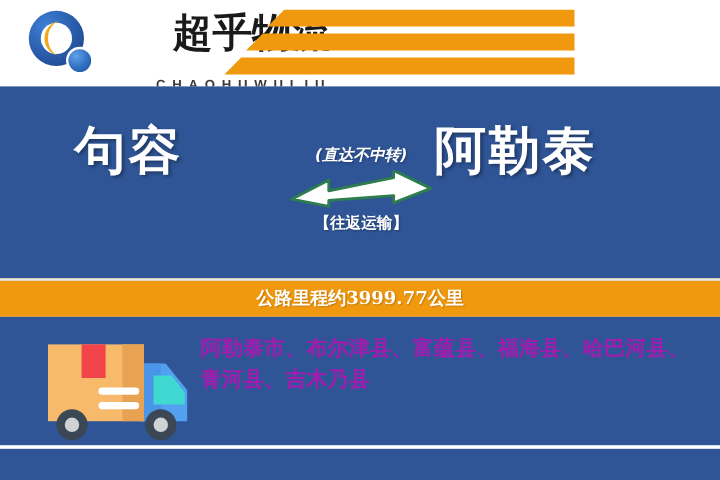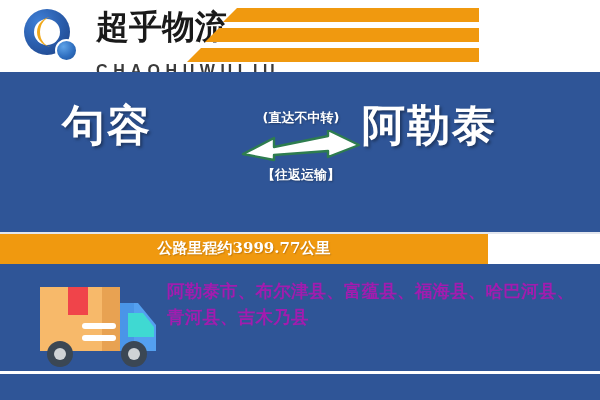--- a/index.html
+++ b/index.html
@@ -18,20 +18,21 @@
     background: #ffffff;
   }
 
   
   .header {
     position: absolute;
     left: 0; top: 0;
     width: 479px; height: 72px;
     background: #ffffff;
     overflow: hidden;
+    text-align: right;
   }
   .logo-mark {
     position: absolute;
     left: 24px; top: 9px;
     width: 58px; height: 56px;
   }
   .logo-ring {
     position: absolute;
     left: 0; top: 0;
     width: 46px; height: 46px;
@@ -63,21 +64,21 @@
     font-family: "DejaVu Sans", "Liberation Sans", sans-serif;
     font-size: 33px;
     font-weight: bold;
     color: #1a1a1a;
     line-height: 38px;
     letter-spacing: 0px;
     white-space: nowrap;
   }
   .brand-en {
     font-family: "Liberation Sans", sans-serif;
-    font-size: 16px;
+    font-size: 11px;
     font-weight: bold;
     color: #3a3a3a;
     letter-spacing: 5.6px;
     line-height: 14px;
     margin-top: 18px;
     white-space: nowrap;
   }
   .stripes {
     position: absolute;
     right: 0; top: 8px;
@@ -114,29 +115,29 @@
   }
   .arrow-caption-top, .arrow-caption-bottom {
     font-family: "DejaVu Sans", "Liberation Sans", sans-serif;
     font-size: 13px;
     font-weight: bold;
     color: #ffffff;
     line-height: 16px;
     white-space: nowrap;
     text-shadow: 1px 1px 2px rgba(0,0,0,0.3);
   }
-  .arrow-caption-top { margin-top: 0px; }
+  .arrow-caption-top { margin-top: 12px; font-style: italic; }
   .arrow-svg { display: block; margin: 4px auto 3px auto; }
   .arrow-caption-bottom { margin-top: 1px; }
 
   
   .info-bar {
     position: absolute;
     left: 0; top: 232px;
-    width: 488px; height: 32px;
+    width: 600px; height: 32px;
     background: #f0990f;
     display: flex;
     align-items: center;
     justify-content: center;
     gap: 16px;
   }
   .info-bar-top-rule {
     position: absolute;
     left: 0; top: 0;
     width: 600px; height: 2px;

